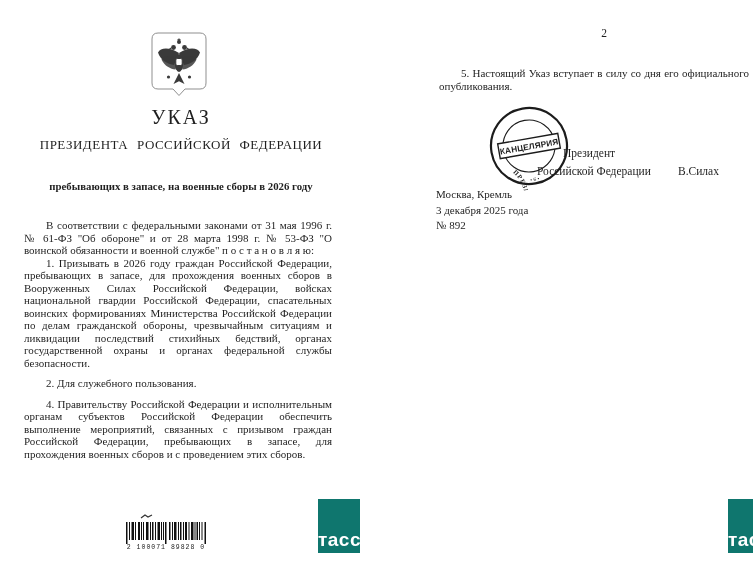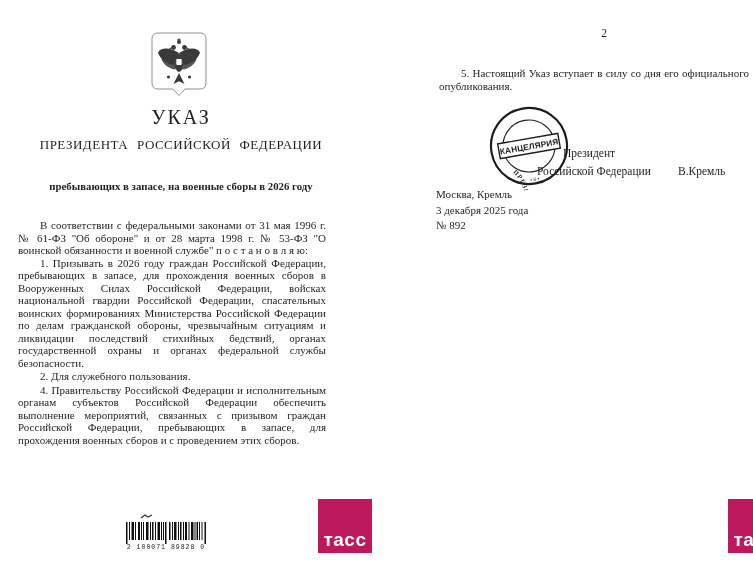--- a/index.html
+++ b/index.html
@@ -8,23 +8,23 @@
   .abs{position:absolute;}
 
   
   .emblem{left:151px;top:32px;width:56px;height:69px;}
   .doc-type{left:27px;top:106px;width:308px;text-align:center;
             font-size:20px;letter-spacing:2px;font-weight:400;}
   .issuer{left:27px;top:137px;width:308px;text-align:center;
           font-size:13px;letter-spacing:.5px;word-spacing:5px;}
   .subject{left:27px;top:180px;width:308px;text-align:center;
            font-weight:bold;font-size:10.8px;line-height:13.5px;}
-  .body-block{left:18px;top:219px;width:308px;font-size:11px;line-height:12.5px;}
+  .body-block{left:24px;top:219px;width:308px;font-size:11px;line-height:12.5px;}
   .body-block p{margin:0;text-indent:22px;text-align:justify;}
-  .body-block p.short{text-align:left;margin:1px 0;}
+  .body-block p.short{text-align:left;margin:8px 0;}
 
   
   .page-num{left:594px;top:27px;width:20px;text-align:center;font-size:11.5px;}
   .para5{left:437px;top:65px;width:310px;font-size:11px;line-height:12.8px;
          text-align:justify;text-indent:22px;margin:2px;}
   .sig-title1{left:563px;top:147px;font-size:11.5px;}
   .sig-title2{left:537px;top:165px;font-size:11.5px;}
   .sig-name{left:678px;top:165px;font-size:11.5px;}
   .place{left:436px;top:188px;font-size:11px;}
   .date{left:436px;top:204px;font-size:11px;}
@@ -33,21 +33,21 @@
 
   
   .barcode{left:124px;top:514px;width:84px;height:42px;}
   .barcode .topmark{position:absolute;left:16px;top:0;width:13px;height:5px;}
   .barcode svg.bars{position:absolute;left:2px;top:8px;}
   .barcode .digits{position:absolute;left:0;top:30px;width:84px;text-align:center;
                    font-family:"Liberation Mono",monospace;font-size:6.5px;
                    letter-spacing:1px;color:#222;white-space:nowrap;}
 
   
-  .tass{width:54px;height:54px;background:#be185d;}
+  .tass{width:42px;height:54px;background:#0f766e;}
   .tass-mid{left:318px;top:499px;}
   .tass-right{left:728px;top:499px;}
   .tass .label{position:absolute;left:0;bottom:4px;width:100%;text-align:center;
                color:#fff;font-family:"Liberation Sans",sans-serif;
                font-weight:bold;font-size:19px;letter-spacing:.5px;line-height:1;}
 </style>
 </head>
 <body>
 
 <div class="canvas">
@@ -134,21 +134,21 @@
   </div>
 
   <div>
 
     <div class="abs page-num">2</div>
 
     <p class="abs para5">5. Настоящий Указ вступает в силу со дня его официального опубликования.</p>
 
     <span class="abs sig-title1">Президент</span>
     <span class="abs sig-title2">Российской Федерации</span>
-    <span class="abs sig-name">В.Кремль</span>
+    <span class="abs sig-name">В.Силах</span>
 
     <div class="abs stamp">
       <svg width="86" height="86" viewBox="0 0 86 86">
         <circle cx="43" cy="43" r="38" fill="none" stroke="#1c1c1c" stroke-width="2.2"></circle>
         <circle cx="43" cy="43" r="26" fill="none" stroke="#1c1c1c" stroke-width="1.1"></circle>
         <defs>
           <path id="ringPath" d="M21.1,64.9 A31,31 0 1 1 21.0,64.8"></path>
         </defs>
         <text font-size="6.4" font-family="Liberation Serif, serif" fill="#1c1c1c" letter-spacing="0.9" font-weight="bold">
           <textPath href="#ringPath" startOffset="2">ПРЕЗИДЕНТ РОССИЙСКОЙ ФЕДЕРАЦИИ</textPath>

